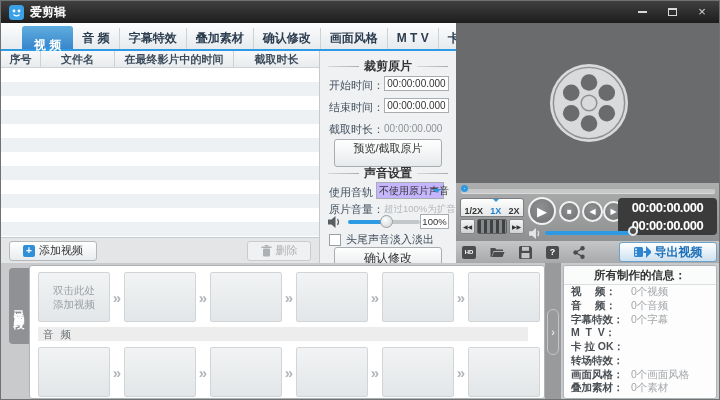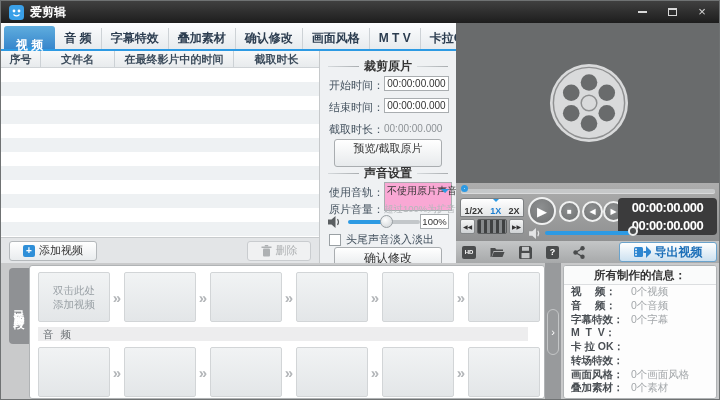--- a/index.html
+++ b/index.html
@@ -20,21 +20,21 @@
   .wb-close { font-size:13px; line-height:14px; }
 
   
   .tabbar { position:absolute; left:0; top:22px; width:455px; height:28px;
     background:linear-gradient(#fcfdfe,#e7ebee); border-bottom:2px solid #2d9ae3;
     display:flex; align-items:flex-end; padding-left:3px; }
   .tab { height:21px; line-height:21px; padding:0 9px; font-size:12px; font-weight:bold;
     color:#2c3d50; border-right:1px solid #cdd2d6; white-space:nowrap; }
   .tab:last-child { border-right:none; }
   .tab.active { position:relative; background:linear-gradient(#5fadde,#3786cc); color:#fff;
-    border-radius:3px 3px 0 0; border-right:none; height:23px; line-height:23px; padding:8px 12px; }
+    border-radius:3px 3px 0 0; border-right:none; height:23px; line-height:23px; padding:8px 12px;margin-left:18px; }
   .tab.active::after { content:""; position:absolute; left:50%; bottom:-6px; margin-left:-4px;
     border:4px solid transparent; border-top-color:#2d9ae3; }
 
   
   .clip-head { position:absolute; left:0; top:50px; width:318px; height:17px;
     background:linear-gradient(#f7f8f9,#e8ebed); border-bottom:1px solid #cfd3d6; display:flex; }
   .clip-head span { font-size:11px; font-weight:bold; color:#3c4c5c; text-align:center;
     line-height:16px; border-right:1px solid #ccd1d5; overflow:hidden; white-space:nowrap; }
   .ch0{width:40px;} .ch1{width:74px;} .ch2{width:119px;} .ch3{width:85px; border-right:none!important;}
   .clip-body { position:absolute; left:0; top:67px; width:318px; height:169px;
@@ -56,21 +56,21 @@
   .sec-title { position:absolute; left:8px; right:8px; display:flex; align-items:center;
     font-size:12px; font-weight:bold; color:#333; gap:5px; }
   .sec-title::before,.sec-title::after { content:""; flex:1; height:1px;
     background:linear-gradient(90deg,#d6dadd,#a9adb0); }
   .f-label { position:absolute; left:9px; font-size:11px; color:#44525f; }
   .t-input { position:absolute; left:64px; width:65px; height:15px; border:1px solid #a9adb0;
     background:#fff; font-size:10px; color:#333; text-align:center; font-family:"Liberation Sans",sans-serif; }
   .dur-val { position:absolute; left:64px; font-size:10px; color:#8d9296; }
   .mid-btn { position:absolute; left:14px; width:108px; background:linear-gradient(#ffffff,#e7eaec);
     border:1px solid #a9adb0; border-radius:3px; font-size:11px; color:#333; text-align:center; }
-  .select { position:absolute; left:64px; width:68px; height:29px; background:#f9a8d4;
+  .select { position:absolute; left:56px; width:68px; height:17px; background:#c4b5fd;
     border:1px solid #a9adb0; font-size:10px; color:#333; line-height:15px; padding-left:2px; white-space:nowrap; }
   .select .arr { position:absolute; right:2px; top:6px; border:4px solid transparent; border-top-color:#2d9ae3; }
   .hint { position:absolute; left:64px; font-size:9.5px; color:#b4b8bb; }
   .slider-row { position:absolute; left:8px; top:163px; width:121px; height:16px; }
   .spk-mid { position:absolute; left:0; top:2px; }
   .vtrack { position:absolute; left:20px; top:6px; width:72px; height:4px; border-radius:2px;
     background:linear-gradient(90deg,#2d9ae3 0 55%,#c3c7ca 55% 100%); }
   .vhandle { position:absolute; left:52px; top:1px; width:13px; height:13px; border-radius:50%;
     background:radial-gradient(circle at 40% 35%,#fdfdfd,#cfd3d6); border:1px solid #9aa0a4; }
   .vbox { position:absolute; right:0; top:0; width:29px; height:15px; border:1px solid #a9adb0;

